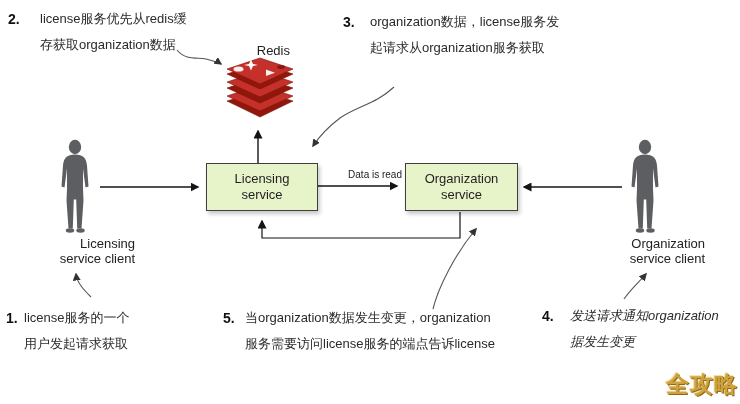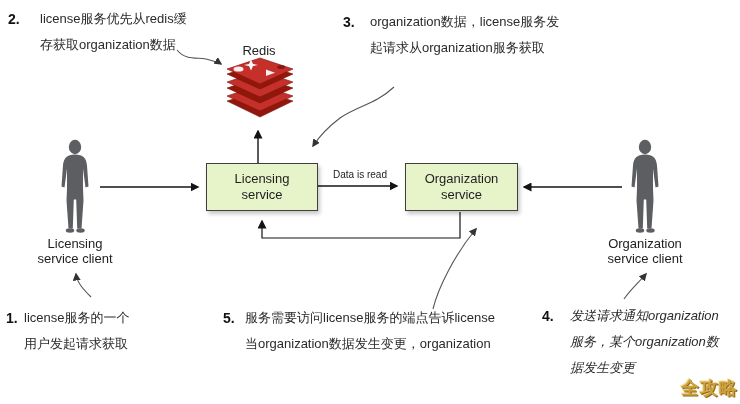--- a/index.html
+++ b/index.html
@@ -18,28 +18,28 @@
   .loop{stroke:var(--arrow);stroke-width:1.2;fill:none;marker-end:url(#ah);}
   .curve{stroke:#555;stroke-width:1.1;fill:none;marker-end:url(#ah2);}
   .box{
     position:absolute;z-index:2;background:var(--box-fill);
     border:1.5px solid var(--box-border);box-shadow:2px 3px 4px rgba(0,0,0,.22);
     display:flex;flex-direction:column;align-items:center;justify-content:center;
     font-size:13px;line-height:16px;color:#1f1f1f;
   }
   .note{position:absolute;z-index:2;font-size:13px;line-height:26px;white-space:nowrap;color:var(--text);}
   .note .num{position:absolute;left:0;top:0;font-weight:bold;font-size:14px;color:#111;}
-  .plain-label{position:absolute;z-index:2;text-align:center;font-size:13px;line-height:15px;color:#222;}
+  .plain-label{position:absolute;z-index:2;text-align:right;font-size:13px;line-height:15px;color:#222;}
   .person{position:absolute;z-index:2;}
   .person path,.person ellipse{fill:var(--person);}
   .redis{position:absolute;z-index:2;}
   .rl{fill:var(--redis-red);stroke:#7d150c;stroke-width:.6;stroke-linejoin:round;}
   .rd{fill:var(--redis-dark);stroke:#7d150c;stroke-width:.6;stroke-linejoin:round;}
   .watermark{
-    position:absolute;z-index:3;right:2px;bottom:4px;font-size:18px;font-weight:bold;
+    position:absolute;z-index:3;right:2px;bottom:4px;font-size:23px;font-weight:bold;
     letter-spacing:1px;color:var(--watermark-gold);
     text-shadow:1px 1px 0 #8a6a1e,-1px -1px 0 #f4dfa2;
     margin-left:44px;
   }
 </style>
 </head>
 <body>
 
 <div class="canvas">
 
@@ -131,29 +131,28 @@
     <span class="num">1.</span>
     <div style="margin-left:18px;">
       <div>license服务的一个</div>
       <div>用户发起请求获取</div>
     </div>
   </div>
 
   <div class="note" style="left:223px;top:305px;">
     <span class="num">5.</span>
     <div style="margin-left:22px;">
+      <div>当organization数据发生变更，organization</div>
       <div>服务需要访问license服务的端点告诉license</div>
-      <div>当organization数据发生变更，organization</div>
     </div>
   </div>
 
   <div class="note" style="left:542px;top:303px;">
     <span class="num">4.</span>
     <div style="margin-left:28px;font-style:italic;">
       <div>发送请求通知organization</div>
-      <div>服务，某个organization数</div>
       <div>据发生变更</div>
     </div>
   </div>
 
   <div class="watermark">全攻略</div>
 
 </div>
 
 </body></html>

